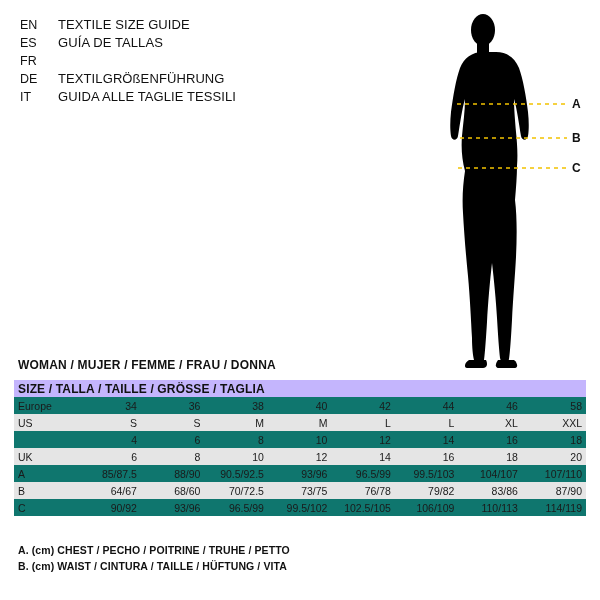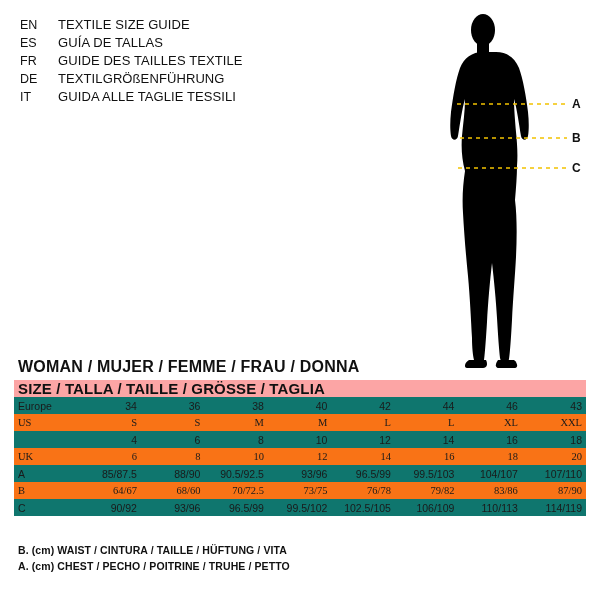--- a/index.html
+++ b/index.html
@@ -54,21 +54,21 @@
   }
   .figure-wrap svg {
     display: block;
   }
 
   
   .woman-heading {
     position: absolute;
     left: 18px;
     top: 358px;
-    font-size: 16px;
+    font-size: 12px;
     font-weight: bold;
     color: #111;
     letter-spacing: 0.2px;
   }
 
   
   .table-wrap {
     position: absolute;
     left: 14px;
     top: 380px;
@@ -79,32 +79,31 @@
     width: 572px;
     table-layout: fixed;
     font-size: 10.5px;
   }
   table.size-table td {
     height: 17px;
     padding: 0 4px;
     vertical-align: middle;
   }
   tr.head-row td {
-    background: #fca5a5;
+    background: #c4b5fd;
     font-weight: bold;
-    font-size: 15px;
+    font-size: 12px;
     letter-spacing: 0.15px;
     color: #111;
   }
   tr.band td {
     background: #0f766e;
   }
   tr.plain td {
-    background: #f97316;
-    font-family: Liberation Serif, serif;
+    background: #e5e5e5;
   }
   td.label-col {
     text-align: left;
     padding-left: 6px;
     width: 78px;
   }
   td.val {
     text-align: right;
   }
 
@@ -132,21 +131,20 @@
     <div class="lang-row">
       <span class="lang-code">EN</span>
       <span class="lang-title">TEXTILE SIZE GUIDE</span>
     </div>
     <div class="lang-row">
       <span class="lang-code">ES</span>
       <span class="lang-title">GUÍA DE TALLAS</span>
     </div>
     <div class="lang-row">
       <span class="lang-code">FR</span>
-      <span class="lang-title">GUIDE DES TAILLES TEXTILE</span>
     </div>
     <div class="lang-row">
       <span class="lang-code">DE</span>
       <span class="lang-title">TEXTILGRÖßENFÜHRUNG</span>
     </div>
     <div class="lang-row">
       <span class="lang-code">IT</span>
       <span class="lang-title">GUIDA ALLE TAGLIE TESSILI</span>
     </div>
   </div>
@@ -223,21 +221,21 @@
 
       <tr class="band">
         <td class="label-col">Europe</td>
         <td class="val">34</td>
         <td class="val">36</td>
         <td class="val">38</td>
         <td class="val">40</td>
         <td class="val">42</td>
         <td class="val">44</td>
         <td class="val">46</td>
-        <td class="val">43</td>
+        <td class="val">58</td>
       </tr>
 
       <tr class="plain">
         <td class="label-col">US</td>
         <td class="val">S</td>
         <td class="val">S</td>
         <td class="val">M</td>
         <td class="val">M</td>
         <td class="val">L</td>
         <td class="val">L</td>
@@ -302,17 +300,17 @@
         <td class="val">102.5/105</td>
         <td class="val">106/109</td>
         <td class="val">110/113</td>
         <td class="val">114/119</td>
       </tr>
     </tbody>
       </table>
   </div>
 
   <div class="notes">
+    <div class="note">A. (cm) CHEST / PECHO / POITRINE / TRUHE / PETTO</div>
     <div class="note">B. (cm) WAIST / CINTURA / TAILLE / HÜFTUNG / VITA</div>
-    <div class="note">A. (cm) CHEST / PECHO / POITRINE / TRUHE / PETTO</div>
   </div>
 
 </div>
 
 </body></html>

